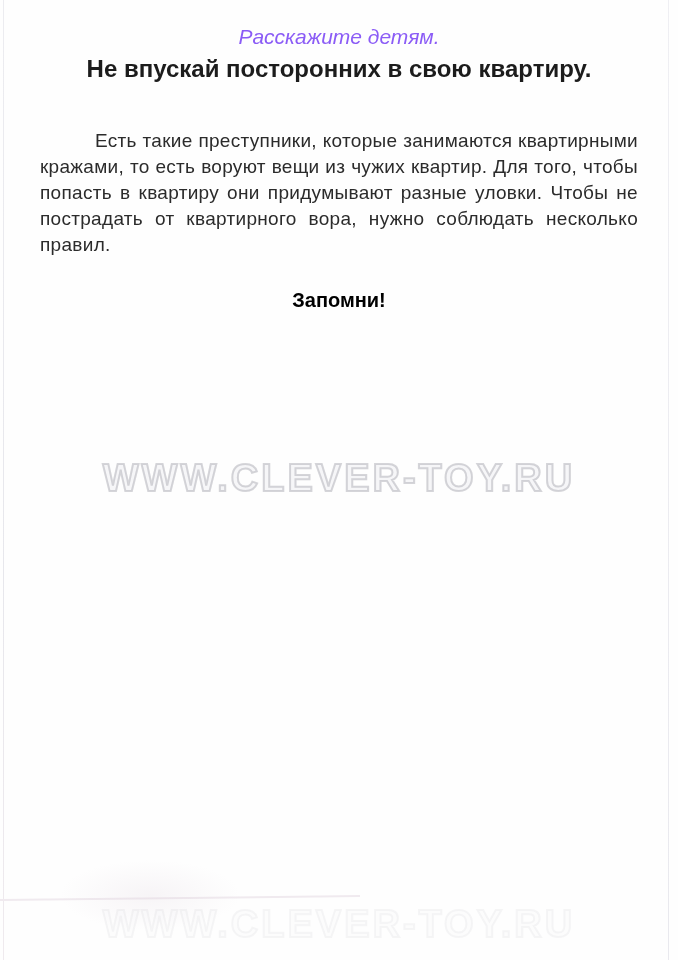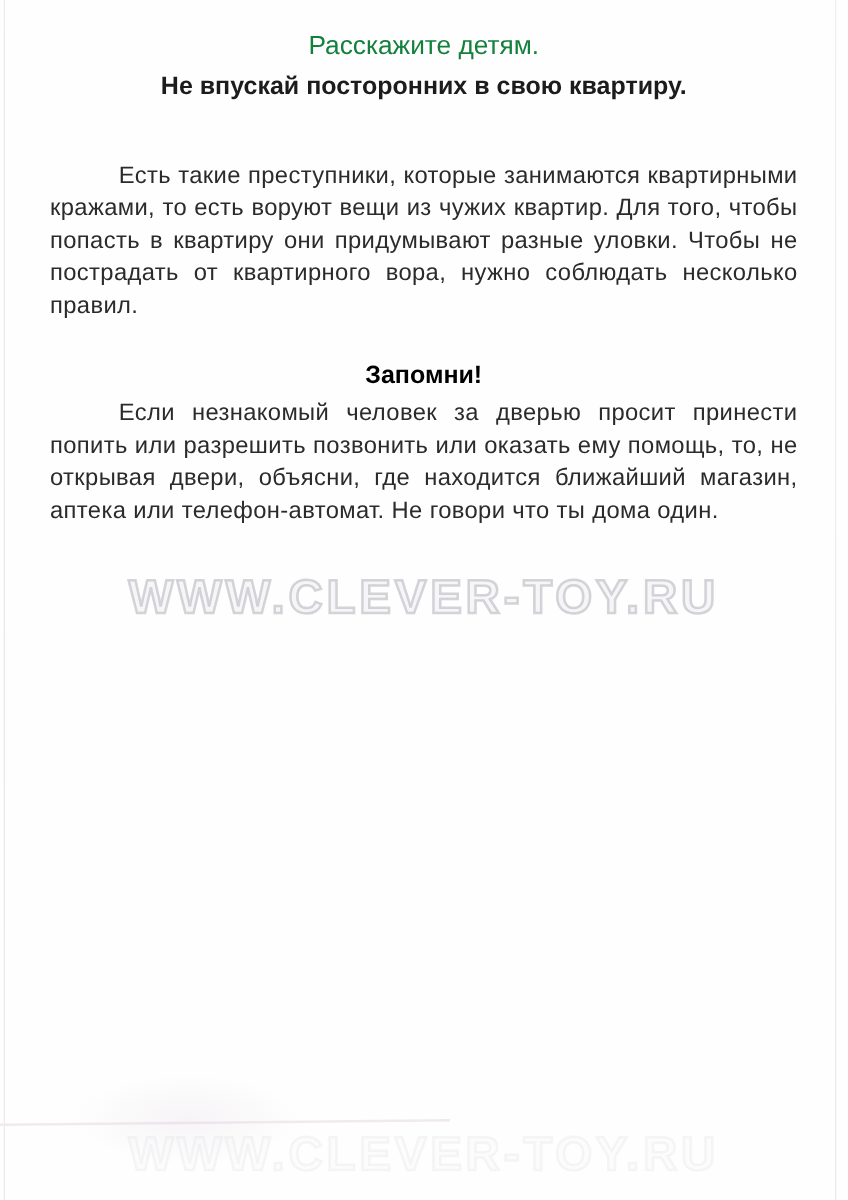--- a/index.html
+++ b/index.html
@@ -36,29 +36,30 @@
   }
 
   .content {
     position: relative;
     z-index: 1;
     padding: 0 30px;
   }
   .series-title {
     padding-top: 24px;
     text-align: center;
+    font-style: italic;
     font-size: 21px;
     line-height: 26px;
-    color: #15803d;
+    color: #8b5cf6;
   }
   .main-title {
     margin: 4px 0 0 0;
     text-align: center;
     font-weight: bold;
-    font-size: 20px;
+    font-size: 24px;
     line-height: 30px;
     color: #1c1c1c;
   }
   p.body-par {
     margin: 10px;
     font-size: 19px;
     line-height: 26px;
     letter-spacing: 0.3px;
     text-align: justify;
     text-indent: 55px;
@@ -114,17 +115,16 @@
     <div class="series-title">Расскажите детям.</div>
 
     <h1 class="main-title">Не впускай посторонних в свою квартиру.</h1>
 
     <p class="body-par intro">Есть такие преступники, которые занимаются квартирными кражами, то есть воруют вещи из чужих квартир. Для того, чтобы попасть в квартиру они придумывают разные уловки. Чтобы не пострадать от квартирного вора, нужно соблюдать несколько правил.</p>
 
     <h2 class="section-heading first">Запомни!</h2>
 
 
 
-    <p class="body-par after-heading">Если незнакомый человек за дверью просит принести попить или разрешить позвонить или оказать ему помощь, то, не открывая двери, объясни, где находится ближайший магазин, аптека или телефон-автомат. Не говори что ты дома один.</p>
 
 
   </div>
 </div>
 
 </body></html>

